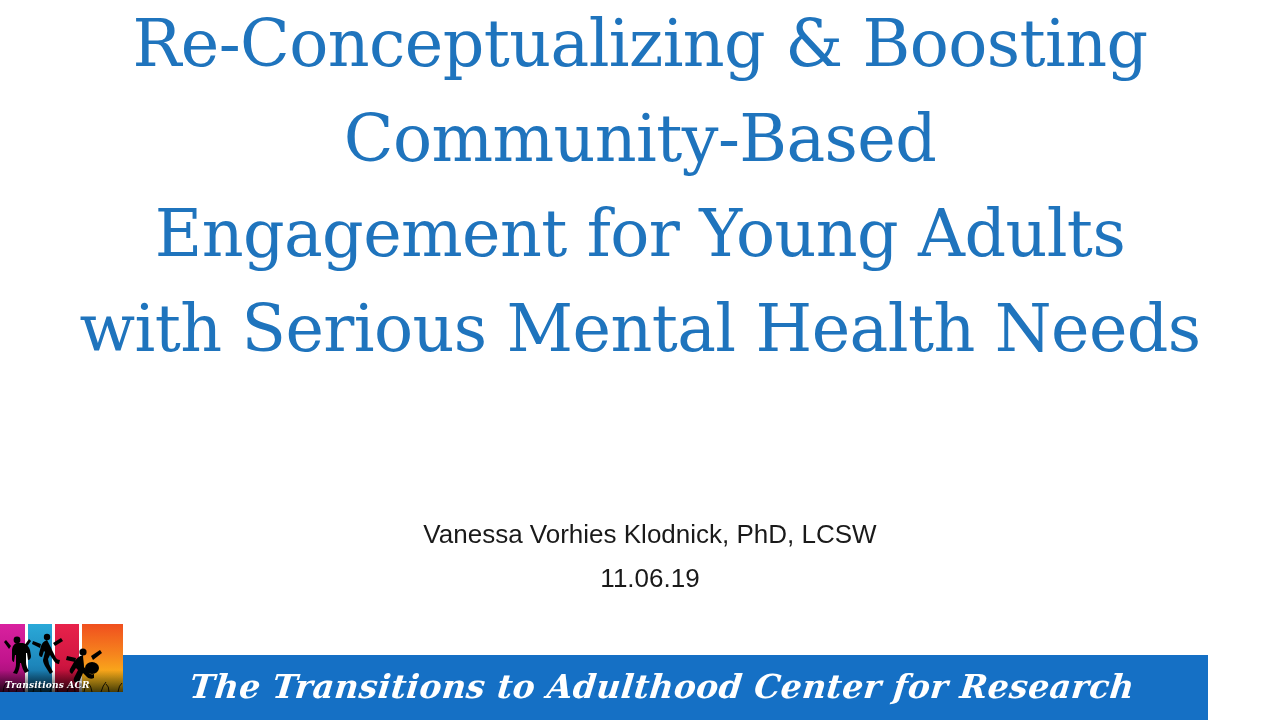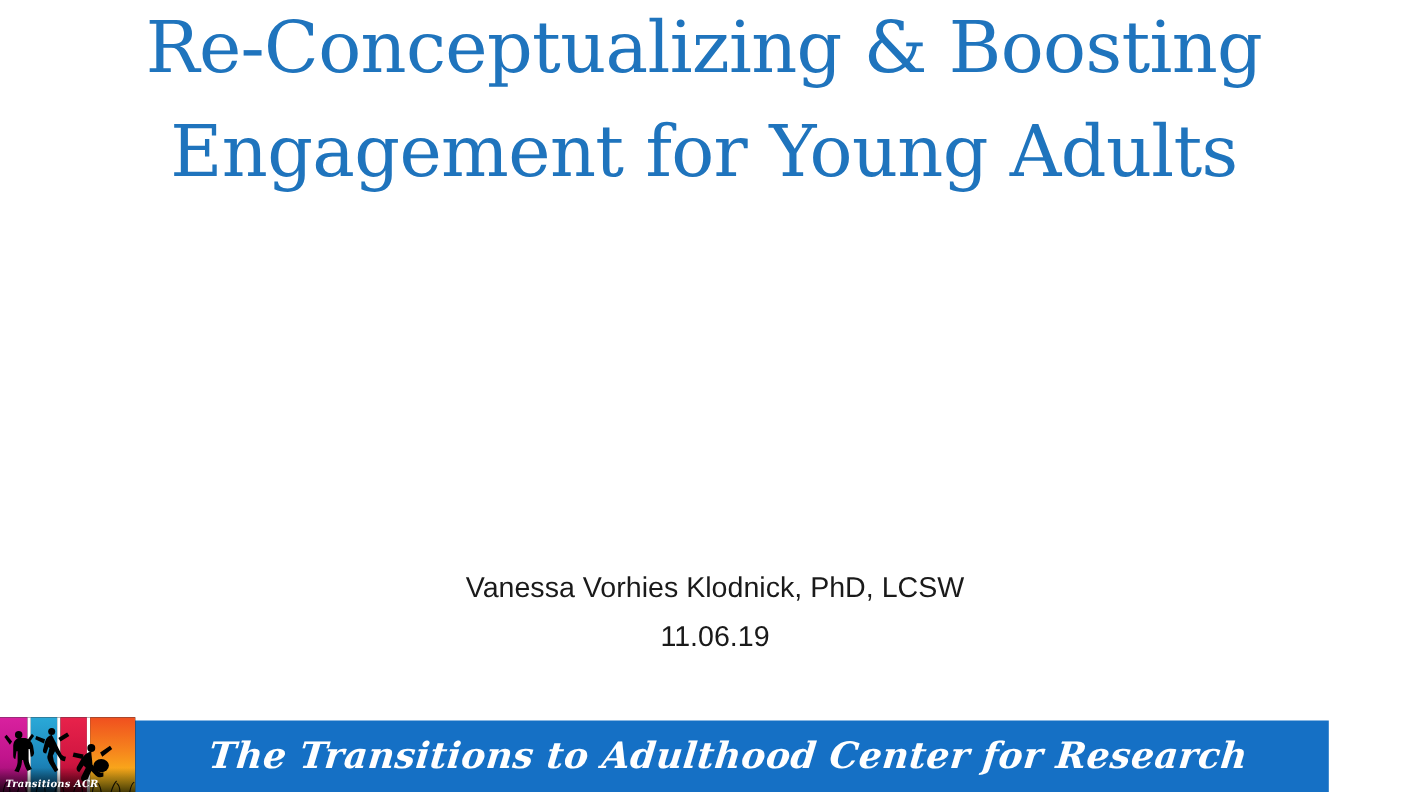--- a/index.html
+++ b/index.html
@@ -76,21 +76,21 @@
     color: #ffffff;
     letter-spacing: 0.4px;
     white-space: nowrap;
     transform: skewX(-6deg);
   }
 
   
   #logo {
     position: absolute;
     left: 0;
-    top: 652px;
+    top: 624px;
     width: 123px;
     height: 68px;
     overflow: hidden;
     background: #0b0b12;
   }
   #logo-stripes {
     position: absolute;
     inset: 0;
     display: flex;
   }
@@ -126,21 +126,23 @@
     letter-spacing: 0.2px;
   }
 </style>
 </head>
 <body>
 
 <div id="slide">
 
   <div id="title-block">
     <div class="title-line">Re-Conceptualizing &amp; Boosting</div>
+    <div class="title-line">Community-Based</div>
     <div class="title-line">Engagement for Young Adults</div>
+    <div class="title-line">with Serious Mental Health Needs</div>
   </div>
 
   <div id="subtitle-block">
     <div class="subtitle-line">Vanessa Vorhies Klodnick, PhD, LCSW</div>
     <div class="subtitle-line">11.06.19</div>
   </div>
 
   <div id="footer-bar"></div>
 
   <div id="footer-script">The Transitions to Adulthood Center for Research</div>

